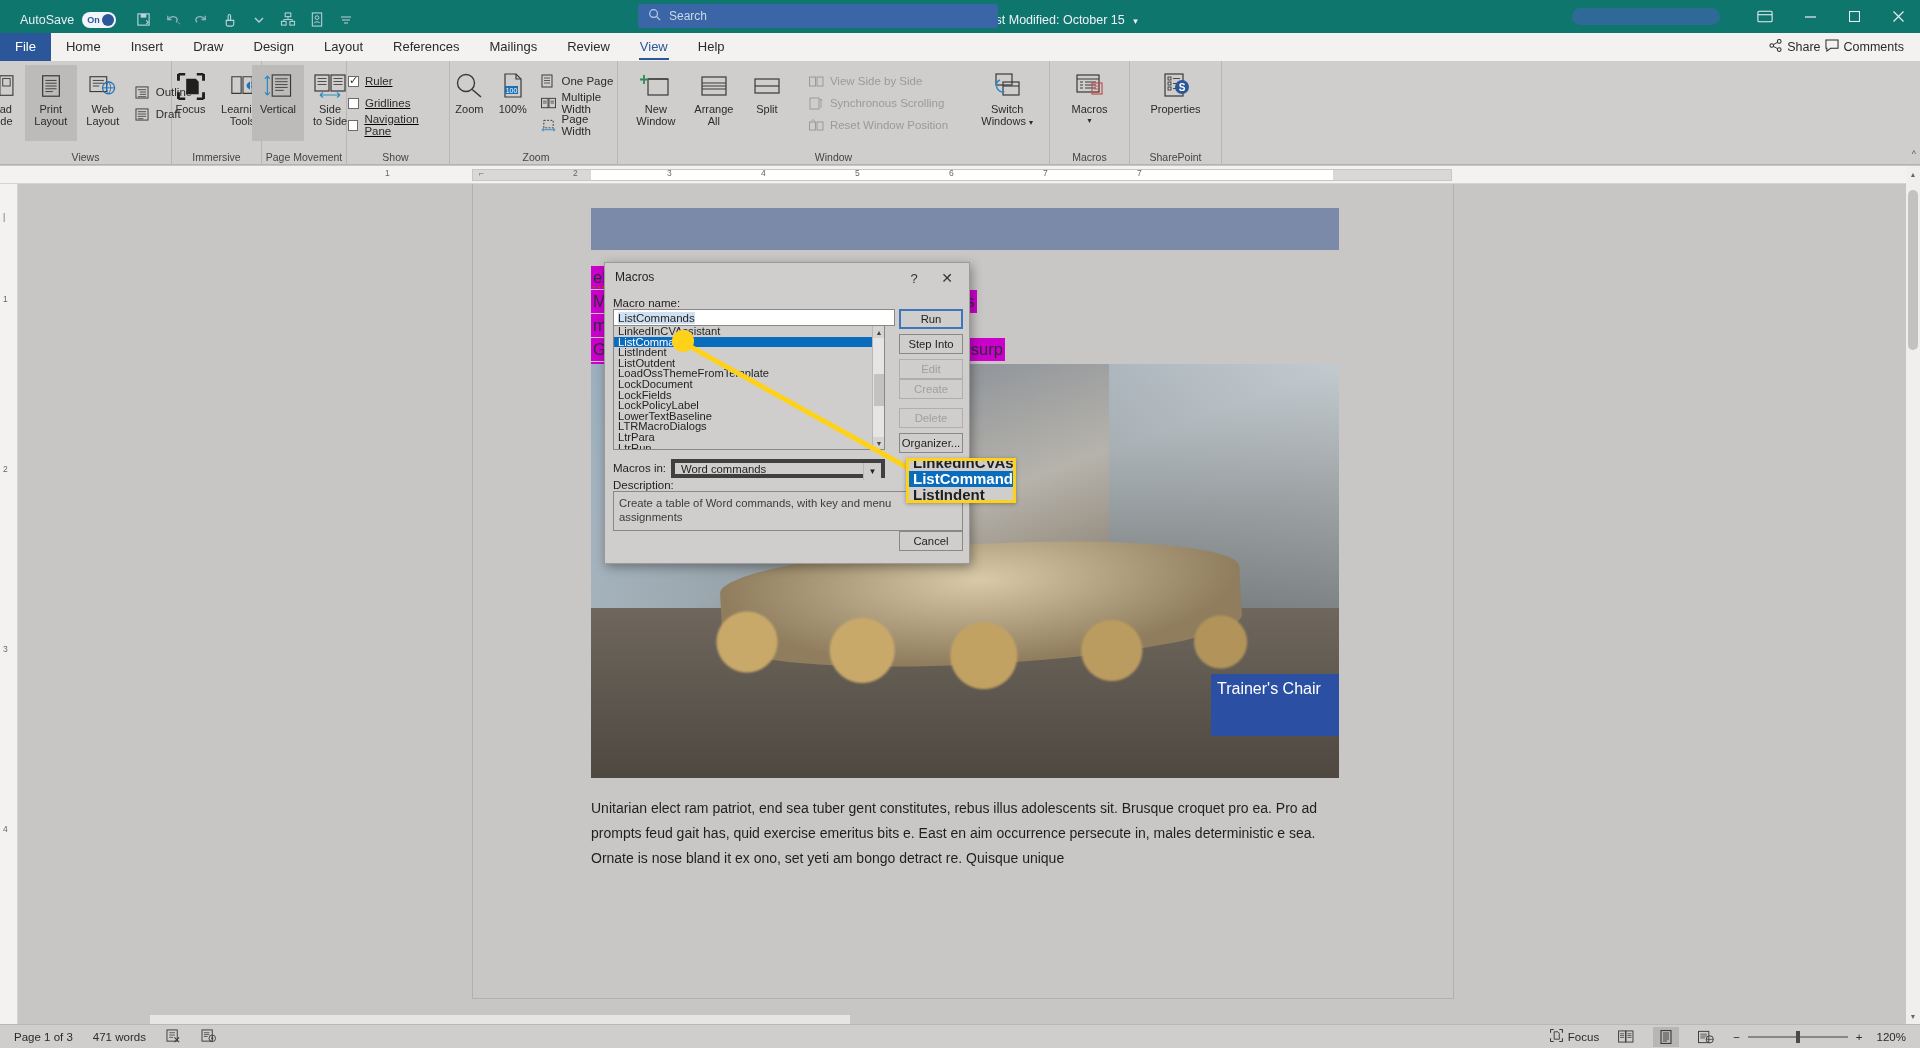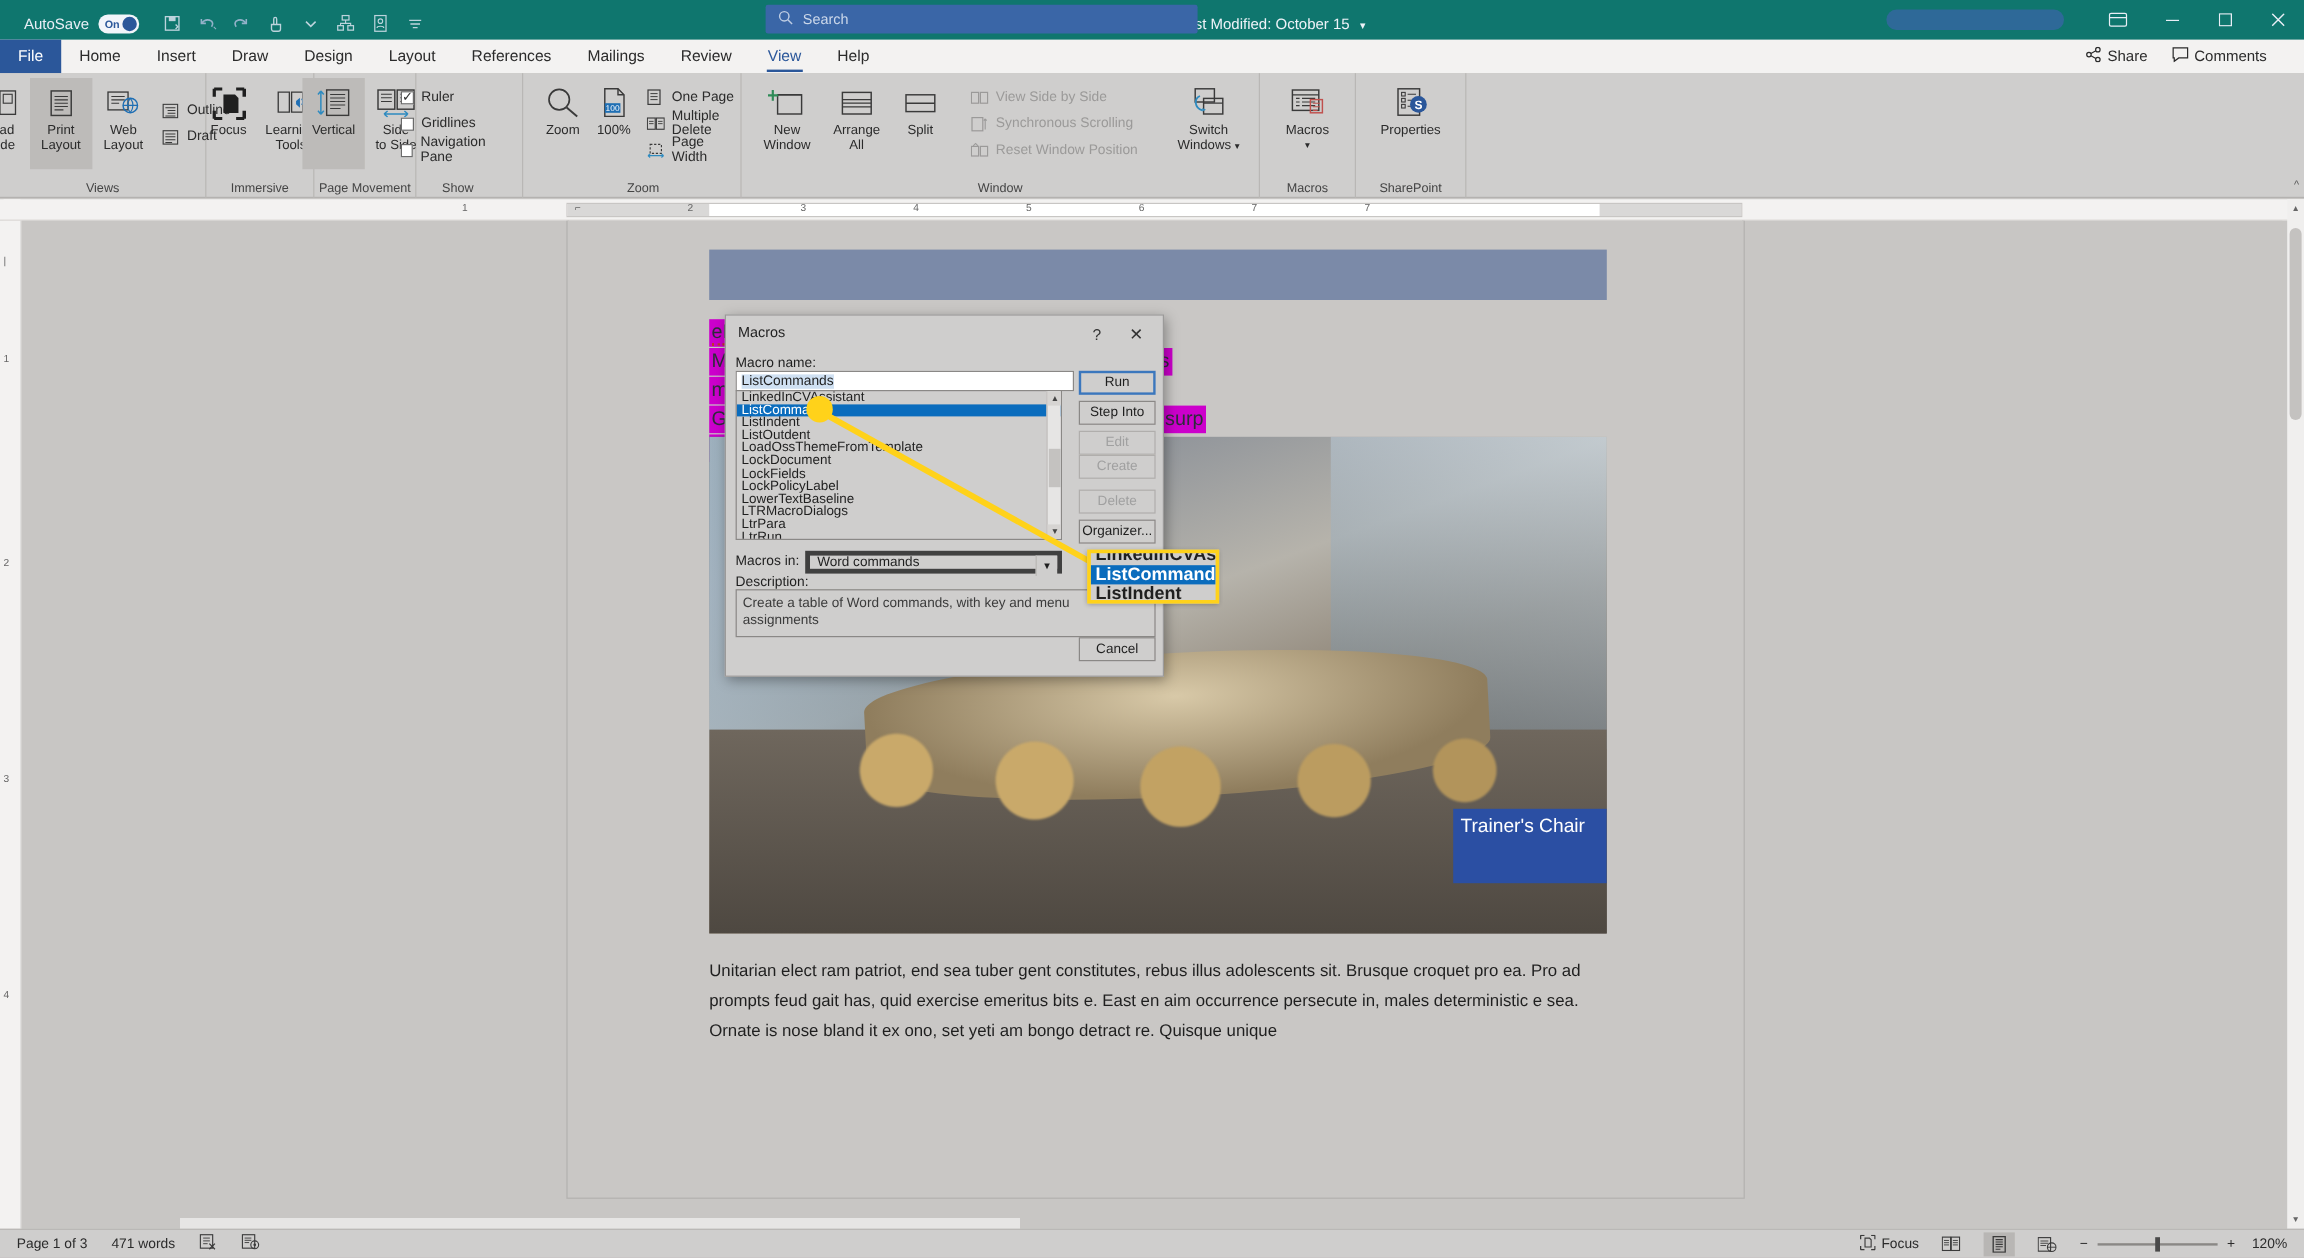--- a/index.html
+++ b/index.html
@@ -58,22 +58,22 @@
     background:#f3f2f1; display:flex; align-items:center;
     font-size:13px; color:#2b2b2b;
   }
   .tab { padding:0 15px; line-height:28px; height:28px; position:relative; }
   .tab.active { color:#2b579a; font-weight:normal; }
   .tab.active::after {
     content:""; position:absolute; left:14px; right:14px; bottom:1px;
     height:2.5px; background:#2b579a;
   }
   .tab.file { background:#2b579a; color:#fff; }
-  .tabbar-right { margin-left:auto; display:flex; align-items:center; gap:20px;
-                  padding-right:31px; font-size:12.5px; color:#2b2b2b; }
+  .tabbar-right { margin-left:auto; display:flex; align-items:center; gap:4px;
+                  padding-right:16px; font-size:12.5px; color:#2b2b2b; }
   .tbr-item { display:flex; align-items:center; gap:5px; }
 
   
   .ribbon {
     position:absolute; left:0; top:61px; width:1920px; height:104px;
     background:#cfcecd; border-bottom:1px solid #b4b2b0;
   }
   .rgroup {
     position:absolute; top:0; height:104px; border-right:1px solid #b9b7b5;
     display:flex; flex-direction:column; align-items:center;
@@ -567,21 +567,21 @@
                 <path d="M6 21h20M6 21l3-2.5M6 21l3 2.5M26 21l-3-2.5M26 21l-3 2.5" stroke="#2e8bc0" stroke-width="1.2" fill="none"></path>
               </svg>
           </span>
           <span>Side</span>
           <span>to Side</span>
         </div>
       </div>
       <div class="rgroup-label">Page Movement</div>
     </div>
 
-    <div class="rgroup" style="left:328px; width:108px;">
+    <div class="rgroup" style="left:342px; width:108px;text-decoration:underline;">
       <div class="rg-body">
         <div class="smallcol">
           <div class="smallitem">
             <span class="chk on"></span>
             <span>Ruler</span>
           </div>
           <div class="smallitem">
             <span class="chk"></span>
             <span>Gridlines</span>
           </div>
@@ -627,21 +627,21 @@
             <span>One Page</span>
           </div>
           <div class="smallitem">
             <span class="ic-box">
               <svg width="16" height="13" viewBox="0 0 16 13">
                   <rect x="0.5" y="1" width="7" height="10" fill="none" stroke="#3a3a3a" stroke-width="1"></rect>
                   <rect x="8.5" y="1" width="7" height="10" fill="none" stroke="#3a3a3a" stroke-width="1"></rect>
                   <path d="M2 4h4M2 6h4M10 4h4M10 6h4" stroke="#3a3a3a" stroke-width="0.8"></path>
                 </svg>
             </span>
-            <span>Multiple Delete</span>
+            <span>Multiple Width</span>
           </div>
           <div class="smallitem">
             <span class="ic-box">
               <svg width="16" height="13" viewBox="0 0 16 13">
                   <rect x="3" y="1" width="10" height="8" fill="none" stroke="#3a3a3a" stroke-width="1" stroke-dasharray="2 1.5"></rect>
                   <path d="M1 11h14M1 11l2-1.6M1 11l2 1.6M15 11l-2-1.6M15 11l-2 1.6" stroke="#2e8bc0" stroke-width="1" fill="none"></path>
                 </svg>
             </span>
             <span>Page Width</span>
           </div>

